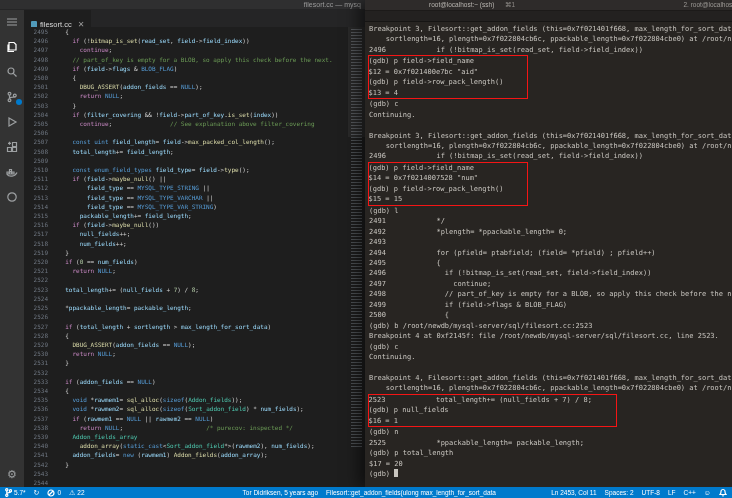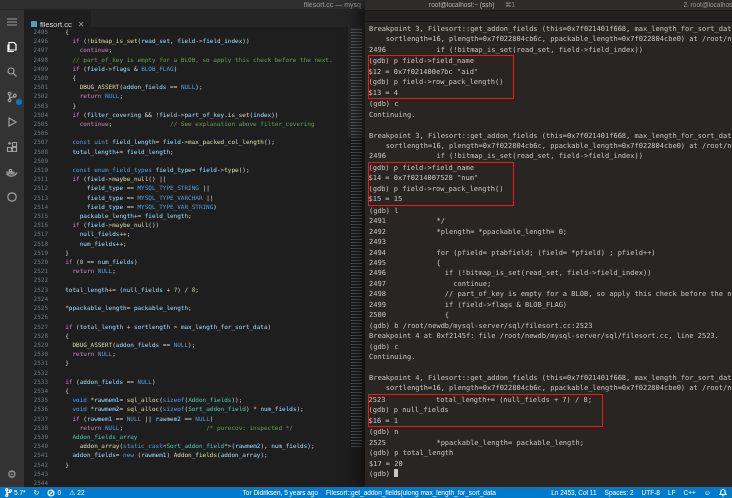--- a/index.html
+++ b/index.html
@@ -44,21 +44,21 @@
     font-size:6.5px;color:#b8b5b0;border-bottom:1px solid #1c1a19;}
   .it-front-title{position:absolute;left:64px;top:1px;white-space:nowrap;}
   .it-shortcut{position:absolute;left:140px;top:1px;color:#8f8c88;}
   .it-back-title{position:absolute;right:3px;top:1px;color:#9c9995;white-space:nowrap;}
   .it-tabbar{height:11px;background:#232120;position:relative;flex:none;
     font-size:6.5px;color:#8f8c88;border-bottom:1px solid #161514;}
   .it-back-tab{position:absolute;right:5px;top:1px;}
   .term{flex:1;overflow:hidden;padding:2px 0 0 4px;white-space:pre;color:#c9c6c0;
     font:7px/10.45px "DejaVu Sans Mono",monospace;}
   .tl{min-height:10.45px;}
-  .redbox{border:1.5px solid #f51515;margin-left:-1.5px;padding-right:10px;width:max-content;}
+  .redbox{border:1.5px solid #f51515;margin-left:-1.5px;padding-right:24px;width:max-content;}
   .cursor{display:inline-block;width:4px;height:8px;background:#c9c6c0;vertical-align:-1px;}
 
   
   .statusbar{position:absolute;left:0;right:0;bottom:0;height:11px;background:#007acc;z-index:3;
     display:flex;align-items:center;gap:8px;padding:0 5px;font-size:6.5px;color:#ffffff;white-space:nowrap;}
   .sb-item{display:flex;align-items:center;gap:2px;}
   .sb-item svg{stroke:#fff;fill:none;stroke-width:1.2;}
   .sb-spacer{width:142px;}
   .sb-grow{flex:1;}
   .sb-glyph{font-size:7px;line-height:1;}

